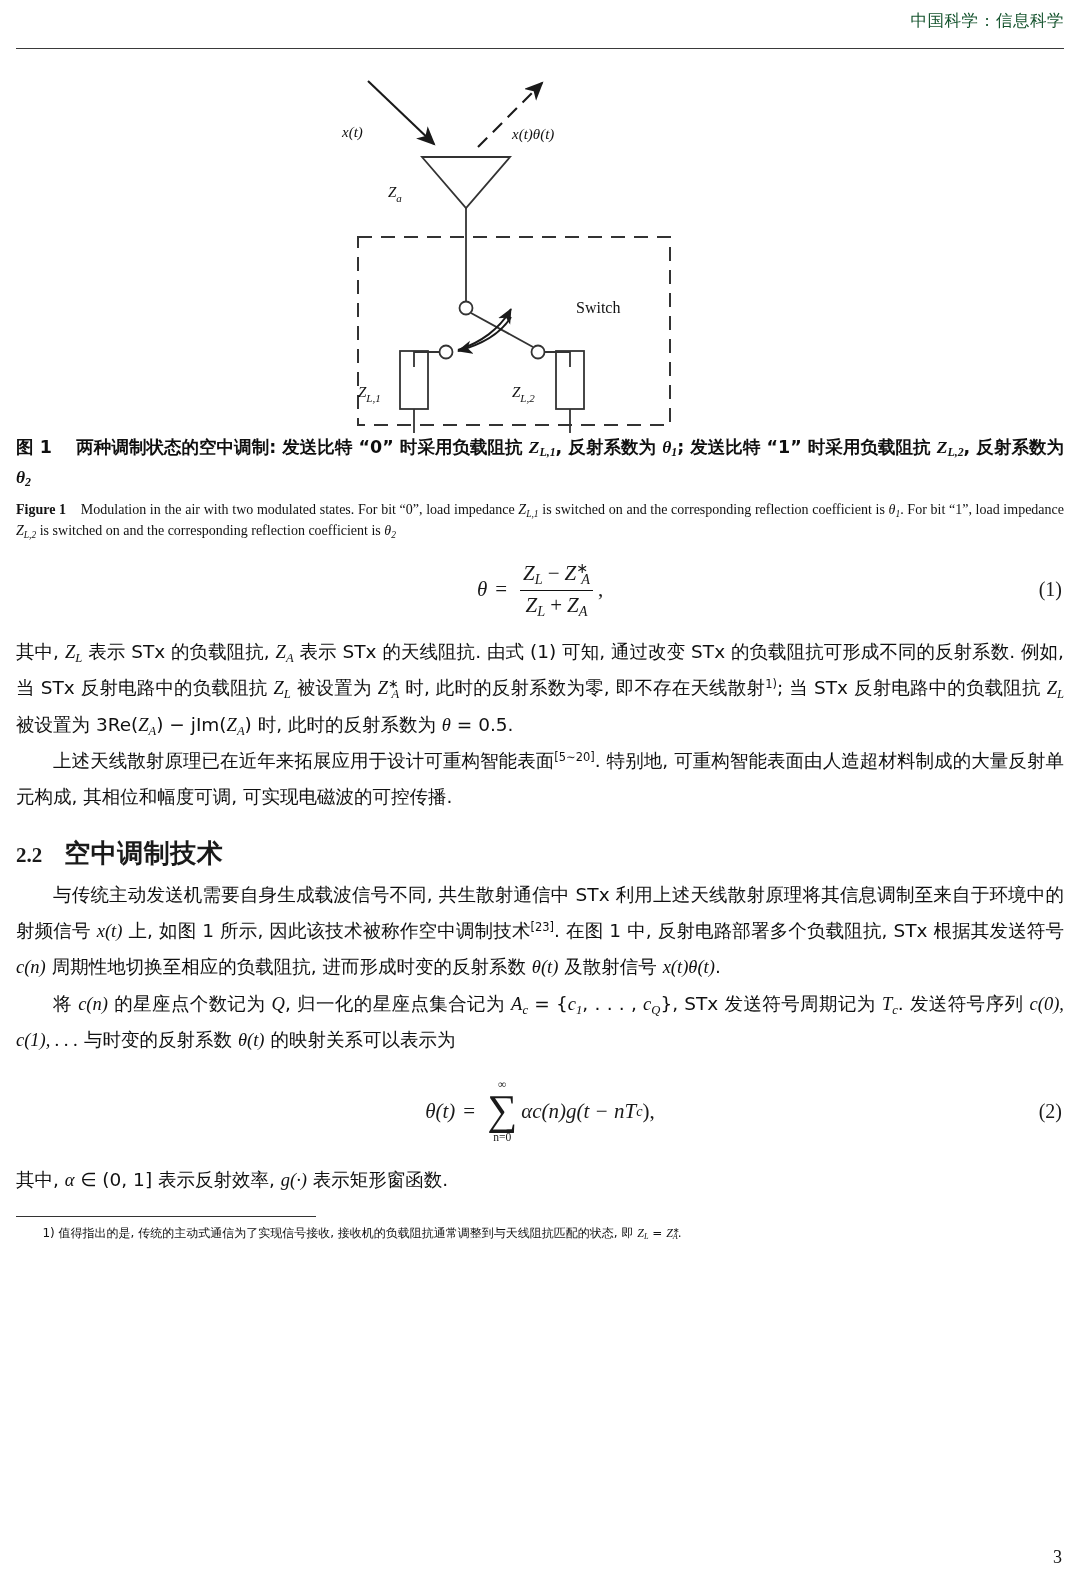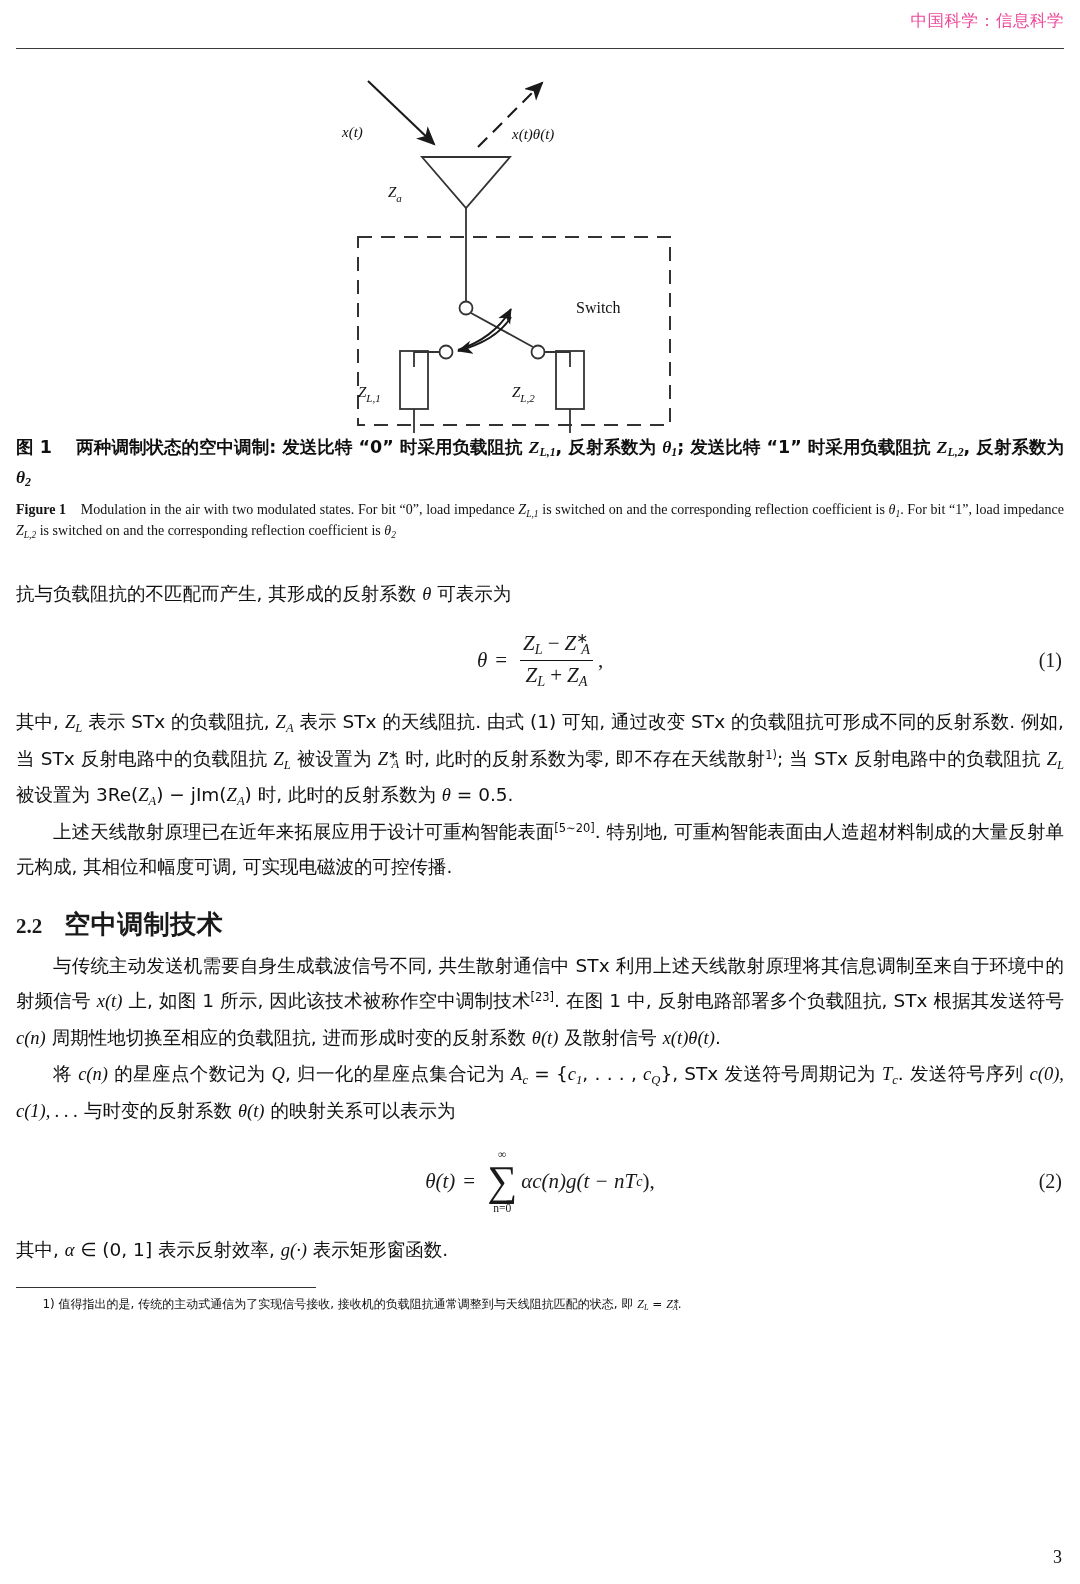--- a/index.html
+++ b/index.html
@@ -29,21 +29,21 @@
     display: flex;
     align-items: flex-start;
     justify-content: flex-end;
     padding-top: 10px;
     box-sizing: border-box;
   }
   .runhead-text {
     font-family: "DejaVu Sans", "Liberation Sans", sans-serif;
     font-size: 16.5px;
     letter-spacing: 0.5px;
-    color: #ec4899;
+    color: #14532d;
   }
   .rule {
     border: 0;
     border-top: 1.4px solid #3a3a3a;
     margin: 2px 0 0 0;
   }
 
   
   .figure-wrap {
     display: flex;
@@ -270,21 +270,20 @@
       <text class="fig-label" x="182" y="336">
         <tspan>Z</tspan><tspan class="fig-label-sub" dy="5">L,2</tspan>
       </text>
     </svg>
   </div>
 
   <p class="caption-zh"><span>图 1</span>&nbsp;&nbsp;&nbsp;&nbsp;<span>两种调制状态的空中调制: 发送比特 “0” 时采用负载阻抗 </span><span class="math"><span>Z</span><span class="sub">L,1</span></span><span>, 反射系数为 </span><span class="math"><span>θ</span><span class="sub">1</span></span><span>; 发送比特 “1” 时采用负载阻抗 </span><span class="math"><span>Z</span><span class="sub">L,2</span></span><span>, 反射系数为 </span><span class="math"><span>θ</span><span class="sub">2</span></span></p>
 
   <p class="caption-en"><b>Figure 1</b>&nbsp;&nbsp;&nbsp;&nbsp;<span>Modulation in the air with two modulated states. For bit “0”, load impedance </span><span class="math"><span>Z</span><span class="sub">L,1</span></span><span> is switched on and the corresponding reflection coefficient is </span><span class="math"><span>θ</span><span class="sub">1</span></span><span>. For bit “1”, load impedance </span><span class="math"><span>Z</span><span class="sub">L,2</span></span><span> is switched on and the corresponding reflection coefficient is </span><span class="math"><span>θ</span><span class="sub">2</span></span></p>
 
-  <p class="body-p gap-top" style="margin-top:34px"><span>抗与负载阻抗的不匹配而产生, 其形成的反射系数 </span><span class="math">θ</span><span> 可表示为</span></p>
 
   <div class="eqrow" style="margin-top:18px; margin-bottom:14px">
     <span class="math">θ</span>
     <span class="mathup" style="margin:0 8px">=</span>
     <span class="frac">
       <span class="num math"><span>Z</span><span class="sub">L</span><span class="mathup" style="margin:0 5px">−</span><span>Z</span><span class="sup">∗</span><span class="sub" style="margin-left:-7px">A</span></span>
       <span class="den math"><span>Z</span><span class="sub">L</span><span class="mathup" style="margin:0 5px">+</span><span>Z</span><span class="sub">A</span></span>
     </span>
     <span class="mathup">,</span>
     <span class="eq-num">(1)</span>

